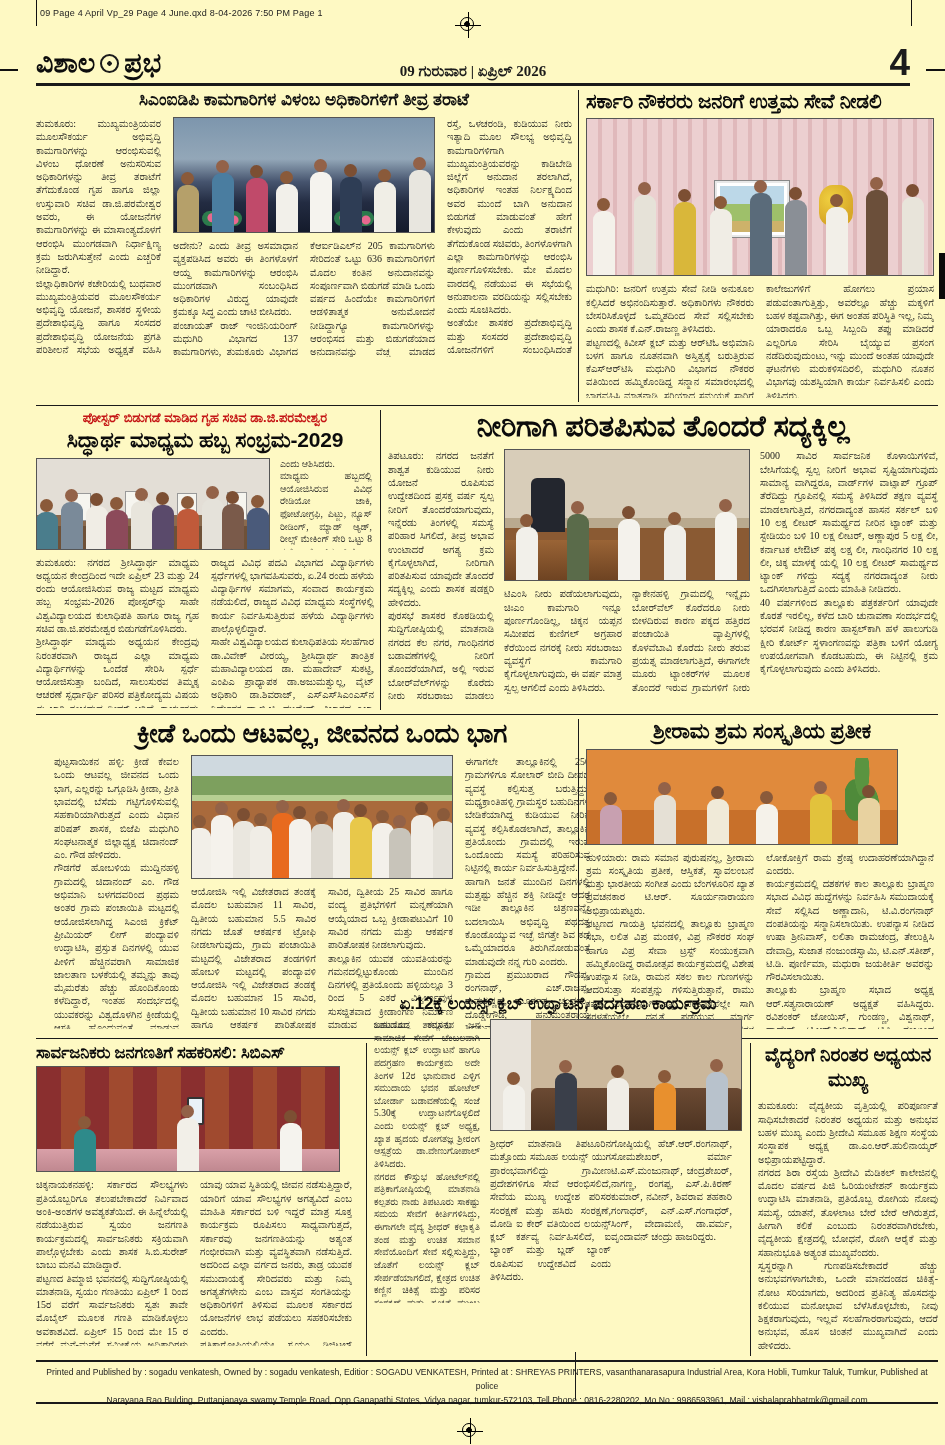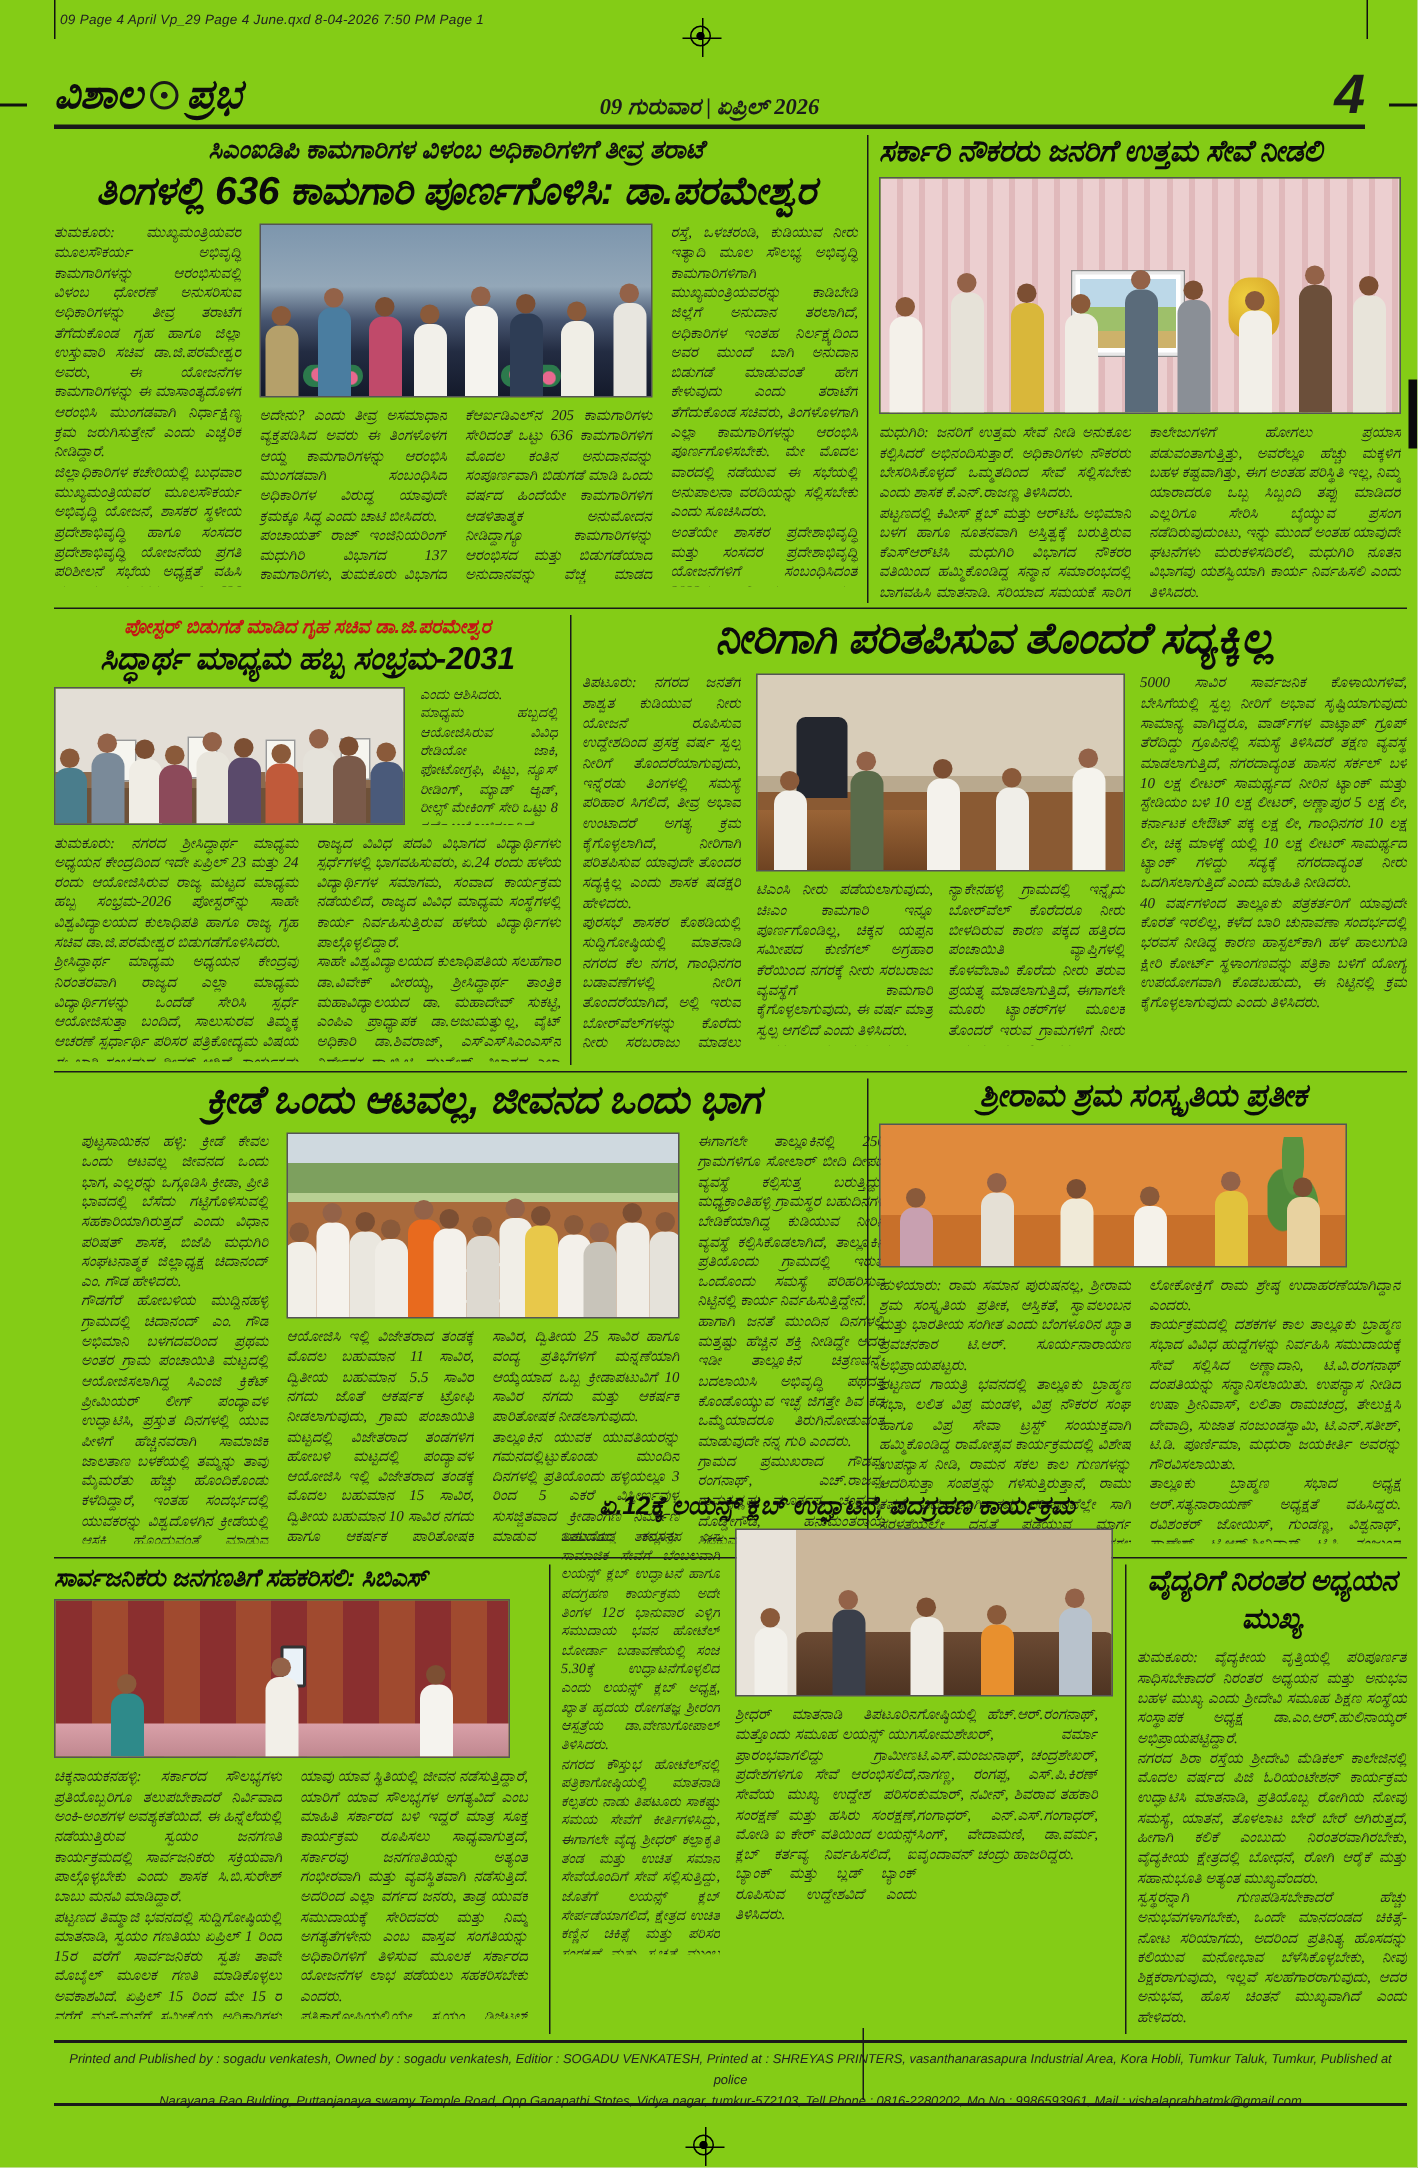--- a/index.html
+++ b/index.html
@@ -1,17 +1,17 @@
 <!DOCTYPE html>
 <html><head>
 <meta charset="utf-8">
 <style>
   html,body{margin:0;padding:0;background:#e9e9e9;}
-  .page{position:relative;width:945px;height:1445px;margin:0 auto;background:#84cc16;
-        font-family:"Liberation Serif",serif;color:#1c1c1c;overflow:hidden;font-style:italic;}
+  .page{position:relative;width:945px;height:1445px;margin:0 auto;background:#fef9c3;
+        font-family:"Liberation Serif",serif;color:#1c1c1c;overflow:hidden;}
   .abs{position:absolute;}
   .slug{font-family:"Liberation Sans",sans-serif;font-size:9px;color:#222;letter-spacing:.2px;}
   .tick{position:absolute;background:#111;}
   
   .regmark{position:absolute;width:26px;height:26px;
      background:linear-gradient(#000,#000) center/100% 1px no-repeat,
                 linear-gradient(#000,#000) center/1px 100% no-repeat;}
   .regmark i{position:absolute;left:5px;top:5px;width:14px;height:14px;border:1.4px solid #000;
      border-radius:50%;box-sizing:border-box;background:radial-gradient(circle,#000 0 2.5px,transparent 3px);}
   
@@ -74,21 +74,20 @@
       <span class="emblem"></span>
       <span>ಪ್ರಭ</span>
     </div>
     <div class="dateline" style="flex:1;text-align:center;">09 ಗುರುವಾರ | ಏಪ್ರಿಲ್ 2026</div>
     <div class="pageno" style="width:300px;text-align:right;">4</div>
   </div>
   <div class="hline" style="left:36px;top:83px;width:874px;height:3px;"></div>
 
   <div class="article" style="left:36px;top:90px;width:536px;height:312px;">
     <div class="kicker" style="font-size:17px;">ಸಿಎಂಐಡಿಪಿ ಕಾಮಗಾರಿಗಳ ವಿಳಂಬ ಅಧಿಕಾರಿಗಳಿಗೆ ತೀವ್ರ ತರಾಟೆ</div>
-    <div class="headline" style="font-size:26px;margin-top:3px;">ತಿಂಗಳಲ್ಲಿ 636 ಕಾಮಗಾರಿ ಪೂರ್ಣಗೊಳಿಸಿ: ಡಾ.ಪರಮೇಶ್ವರ</div>
     <div class="body-row" style="gap:12px;margin-top:7px;">
       <div class="col" style="width:125px;height:242px;">ತುಮಕೂರು: ಮುಖ್ಯಮಂತ್ರಿಯವರ ಮೂಲಸೌಕರ್ಯ ಅಭಿವೃದ್ಧಿ ಕಾಮಗಾರಿಗಳನ್ನು ಆರಂಭಿಸುವಲ್ಲಿ ವಿಳಂಬ ಧೋರಣೆ ಅನುಸರಿಸುವ ಅಧಿಕಾರಿಗಳನ್ನು ತೀವ್ರ ತರಾಟೆಗೆ ತೆಗೆದುಕೊಂಡ ಗೃಹ ಹಾಗೂ ಜಿಲ್ಲಾ ಉಸ್ತುವಾರಿ ಸಚಿವ ಡಾ.ಜಿ.ಪರಮೇಶ್ವರ ಅವರು, ಈ ಯೋಜನೆಗಳ ಕಾಮಗಾರಿಗಳನ್ನು ಈ ಮಾಸಾಂತ್ಯದೊಳಗೆ ಆರಂಭಿಸಿ ಮುಂಗಡವಾಗಿ ನಿರ್ಧಾಕ್ಷಿಣ್ಯ ಕ್ರಮ ಜರುಗಿಸುತ್ತೇನೆ ಎಂದು ಎಚ್ಚರಿಕೆ ನೀಡಿದ್ದಾರೆ.
 ಜಿಲ್ಲಾಧಿಕಾರಿಗಳ ಕಚೇರಿಯಲ್ಲಿ ಬುಧವಾರ ಮುಖ್ಯಮಂತ್ರಿಯವರ ಮೂಲಸೌಕರ್ಯ ಅಭಿವೃದ್ಧಿ ಯೋಜನೆ, ಶಾಸಕರ ಸ್ಥಳೀಯ ಪ್ರದೇಶಾಭಿವೃದ್ಧಿ ಹಾಗೂ ಸಂಸದರ ಪ್ರದೇಶಾಭಿವೃದ್ಧಿ ಯೋಜನೆಯ ಪ್ರಗತಿ ಪರಿಶೀಲನೆ ಸಭೆಯ ಅಧ್ಯಕ್ಷತೆ ವಹಿಸಿ ಮುಖ್ಯಮಂತ್ರಿಯವರನ್ನು ಕಾಡಿಬೇಡಿ 636 ಕಾಮಗಾರಿಗಳನ್ನು ಜಿಲ್ಲೆಗೆ ತರಲಾಗಿದೆ, ಸಂಬಂಧಿಸಿದ ಮೊದಲ ಕಂತಿನ ಅನುದಾನ ಬಿಡುಗಡೆ ಮಾಡಿ ಒಂದು ವರ್ಷವಾಗಿದ್ದರೂ ಕಾಮಗಾರಿ ಆರಂಭಿಸುವಲ್ಲಿ ಉದಾಸೀನ ತೋರುತ್ತಿರುವ ಅಧಿಕಾರಿಗಳು ಈ ಜಿಲ್ಲೆಯಲ್ಲಿ</div>
       <div style="width:262px;">
         <div class="photo" style="width:262px;height:116px;background:linear-gradient(180deg,#7d96ad 0%,#93a7b8 36%,#46546e 56%,#232c42 74%,#141a2b 100%);">
           <div class="bouquet" style="left:28px;bottom:6px;"></div>
           <div class="bouquet" style="left:160px;bottom:6px;"></div>
         <div class="person" style="left: 3.25px; height: 46.74px; --shirt: #b5a06a; --skin: #8a5a3a;"></div>
             <div class="person" style="left: 37.75px; height: 58.71px; --shirt: #4a7da0; --skin: #936248;"></div>
             <div class="person" style="left: 72.25px; height: 53.58px; --shirt: #c04a6a; --skin: #7c4f33;"></div>
@@ -133,21 +132,21 @@
 ಗಡಿಭಾಗದಲ್ಲಿ ಚೀರ ಬಡ ಕುಟುಂಬದ ಮಕ್ಕಳು ದೂರದ</div>
       <div class="col" style="width:168px;height:116px;">ಕಾಲೇಜುಗಳಿಗೆ ಹೋಗಲು ಪ್ರಯಾಸ ಪಡುವಂತಾಗುತ್ತಿತ್ತು, ಅವರೆಲ್ಲೂ ಹೆಚ್ಚು ಮಕ್ಕಳಿಗೆ ಬಹಳ ಕಷ್ಟವಾಗಿತ್ತು, ಈಗ ಅಂತಹ ಪರಿಸ್ಥಿತಿ ಇಲ್ಲ, ನಿಮ್ಮ ಯಾರಾದರೂ ಒಬ್ಬ ಸಿಬ್ಬಂದಿ ತಪ್ಪು ಮಾಡಿದರೆ ಎಲ್ಲರಿಗೂ ಸೇರಿಸಿ ಬೈಯ್ಯುವ ಪ್ರಸಂಗ ನಡೆದಿರುವುದುಂಟು, ಇನ್ನು ಮುಂದೆ ಅಂತಹ ಯಾವುದೇ ಘಟನೆಗಳು ಮರುಕಳಿಸದಿರಲಿ, ಮಧುಗಿರಿ ನೂತನ ವಿಭಾಗವು ಯಶಸ್ವಿಯಾಗಿ ಕಾರ್ಯ ನಿರ್ವಹಿಸಲಿ ಎಂದು ತಿಳಿಸಿದರು.
 ಈ ಸಂದರ್ಭದಲ್ಲಿ ಮಧುಗಿರಿ ಡಿಪೋ ವ್ಯವಸ್ಥಾಪಕ ಕಾಂತರಾಜು, ಕೆಎಸ್‌ಆರ್‌ಟಿಸಿ ಬೆಂಗಳೂರು ಸೊಸೈಟಿ ನಿರ್ದೇಶಕ ಮೋಹನ್, ಮಾಜಿ ಪುರಸಭಾ ಅಧ್ಯಕ್ಷ ಎನ್.ಗಂಗಣ್ಣ, ಎಂ.ಕೆ.ನಂಜುಂಡಸ್ವಾಮಿ, ನಿಗಮದ ನೌಕರರ ಸಂಘದ ಪದಾಧಿಕಾರಿಗಳು, ನಿಗಮದ ನೌಕರರು ಹಾಜರಿದ್ದರು.</div>
     </div>
   </div>
 
   <div class="hline" style="left:36px;top:405px;width:902px;"></div>
 
   <div class="article" style="left:36px;top:410px;width:338px;height:300px;">
     <div class="kicker red" style="font-size:13px;">ಪೋಸ್ಟರ್ ಬಿಡುಗಡೆ ಮಾಡಿದ ಗೃಹ ಸಚಿವ ಡಾ.ಜಿ.ಪರಮೇಶ್ವರ</div>
-    <div class="headline" style="font-size:21px;margin-top:2px;">ಸಿದ್ಧಾರ್ಥ ಮಾಧ್ಯಮ ಹಬ್ಬ ಸಂಭ್ರಮ-2031</div>
+    <div class="headline" style="font-size:21px;margin-top:2px;">ಸಿದ್ಧಾರ್ಥ ಮಾಧ್ಯಮ ಹಬ್ಬ ಸಂಭ್ರಮ-2029</div>
     <div class="body-row" style="gap:10px;margin-top:6px;">
       <div class="photo" style="width:234px;height:92px;background:linear-gradient(180deg,#e3ded6 0 62%,#8a6a4e 62% 74%,#6e5138 74% 100%);">
         <div class="poster" style="left:34px;top:34px;width:18px;height:26px;"></div>
         <div class="poster" style="left:88px;top:32px;width:18px;height:26px;"></div>
         <div class="poster" style="left:140px;top:34px;width:18px;height:26px;"></div>
         <div class="poster" style="left:190px;top:33px;width:18px;height:26px;"></div>
       <div class="person" style="left: -1.4px; height: 36.9px; --shirt: #4a7d8c; --skin: #8a5a3a;"></div>
           <div class="person" style="left: 23.8px; height: 46.35px; --shirt: #7a8a99; --skin: #936248;"></div>
           <div class="person" style="left: 49px; height: 42.3px; --shirt: #f0ede5; --skin: #7c4f33;"></div>
           <div class="person" style="left: 69.2px; height: 38.25px; --shirt: #8c4a5a; --skin: #8a5a3a;"></div>

